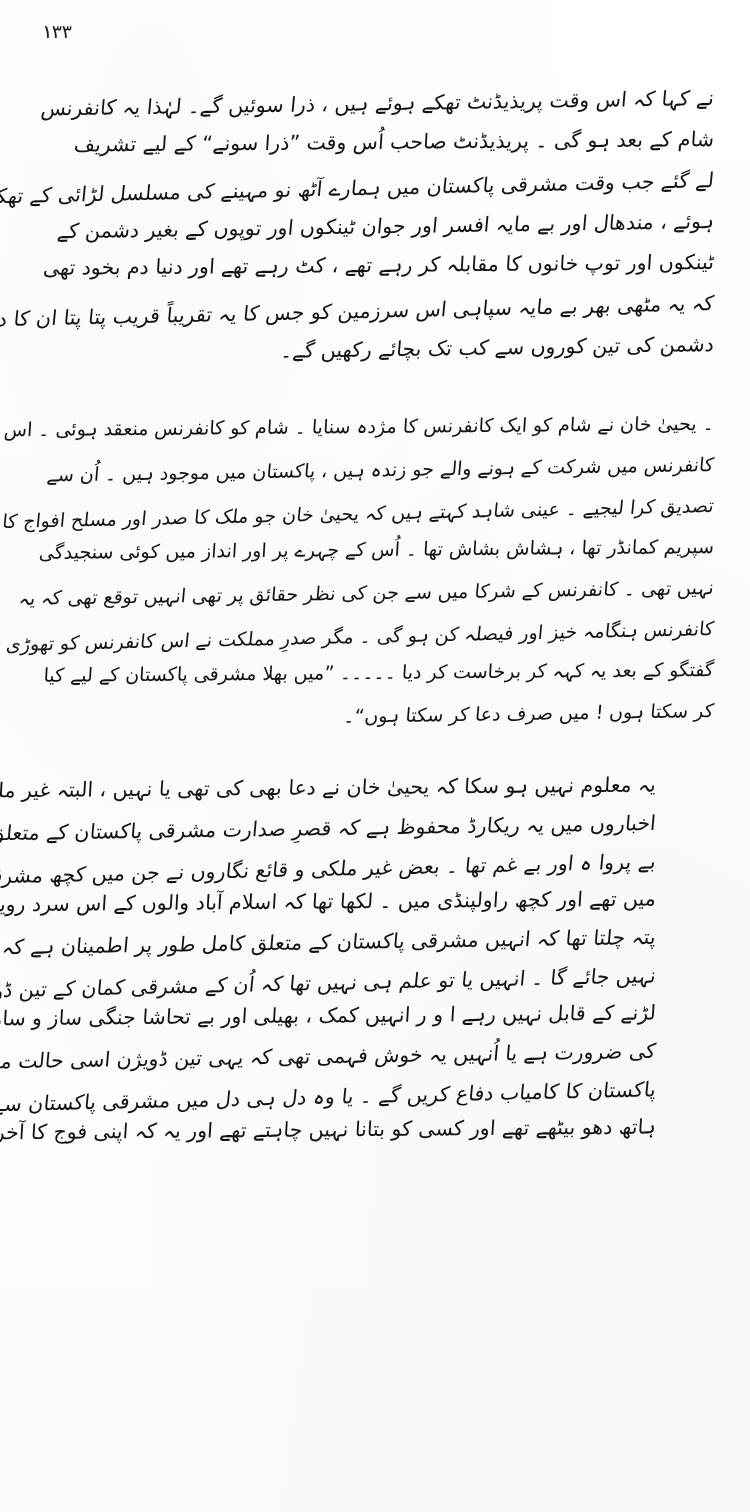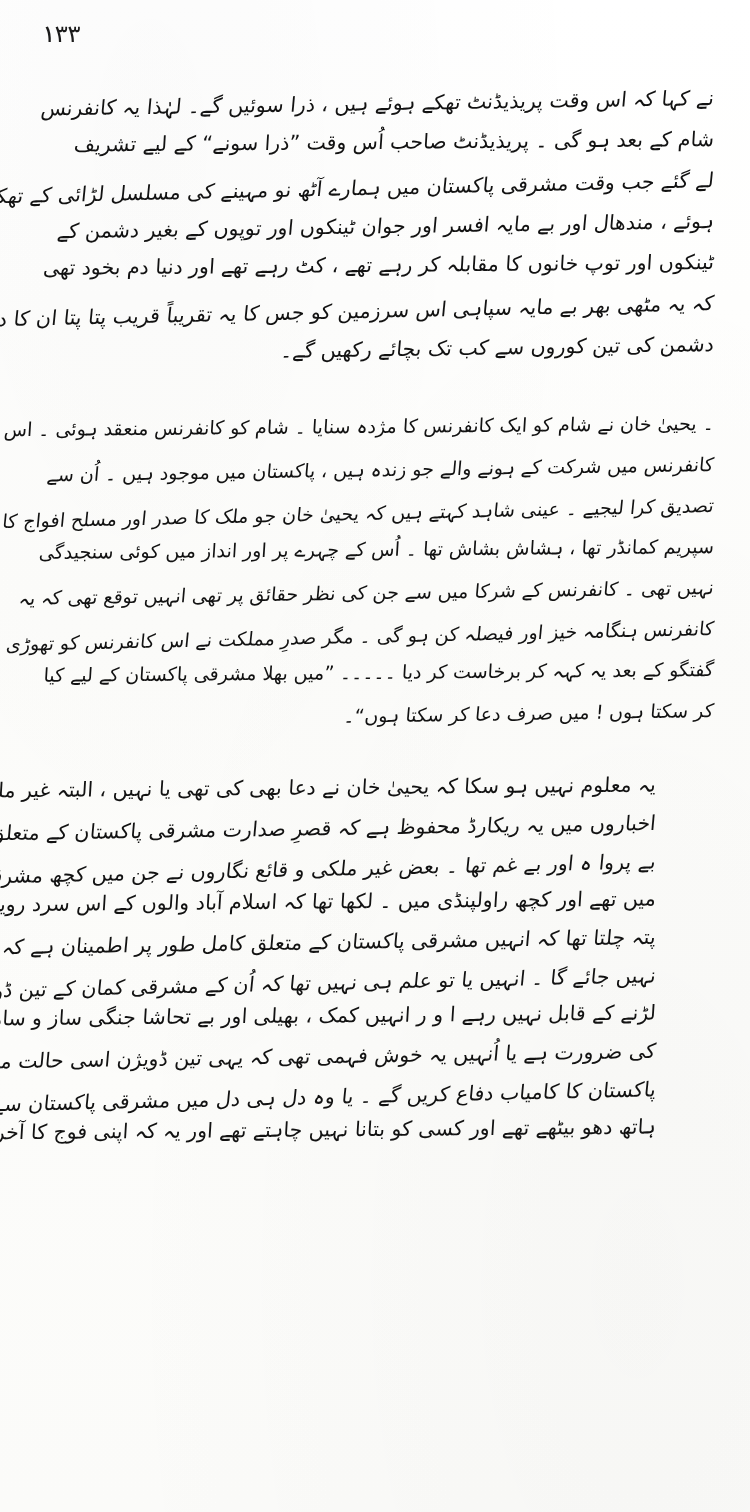--- a/index.html
+++ b/index.html
@@ -27,21 +27,21 @@
       radial-gradient(ellipse at 20% 10%, rgba(0,0,0,0.014), rgba(0,0,0,0) 55%),
       radial-gradient(ellipse at 85% 85%, rgba(0,0,0,0.018), rgba(0,0,0,0) 60%),
       linear-gradient(180deg, #ffffff 0%, #fdfdfb 40%, #fbfbf9 100%);
     pointer-events: none;
   }
   .page-number {
     position: absolute;
     top: 22px;
     left: 42px;
     font-family: Liberation Sans, sans-serif;
-    font-size: 22px;
+    font-size: 17px;
     color: #1a1a1a;
     letter-spacing: 1px;
     direction: rtl;
   }
   .body-text {
     position: absolute;
     top: 78px;
     right: 36px;
     left: 36px;
     bottom: 4px;

